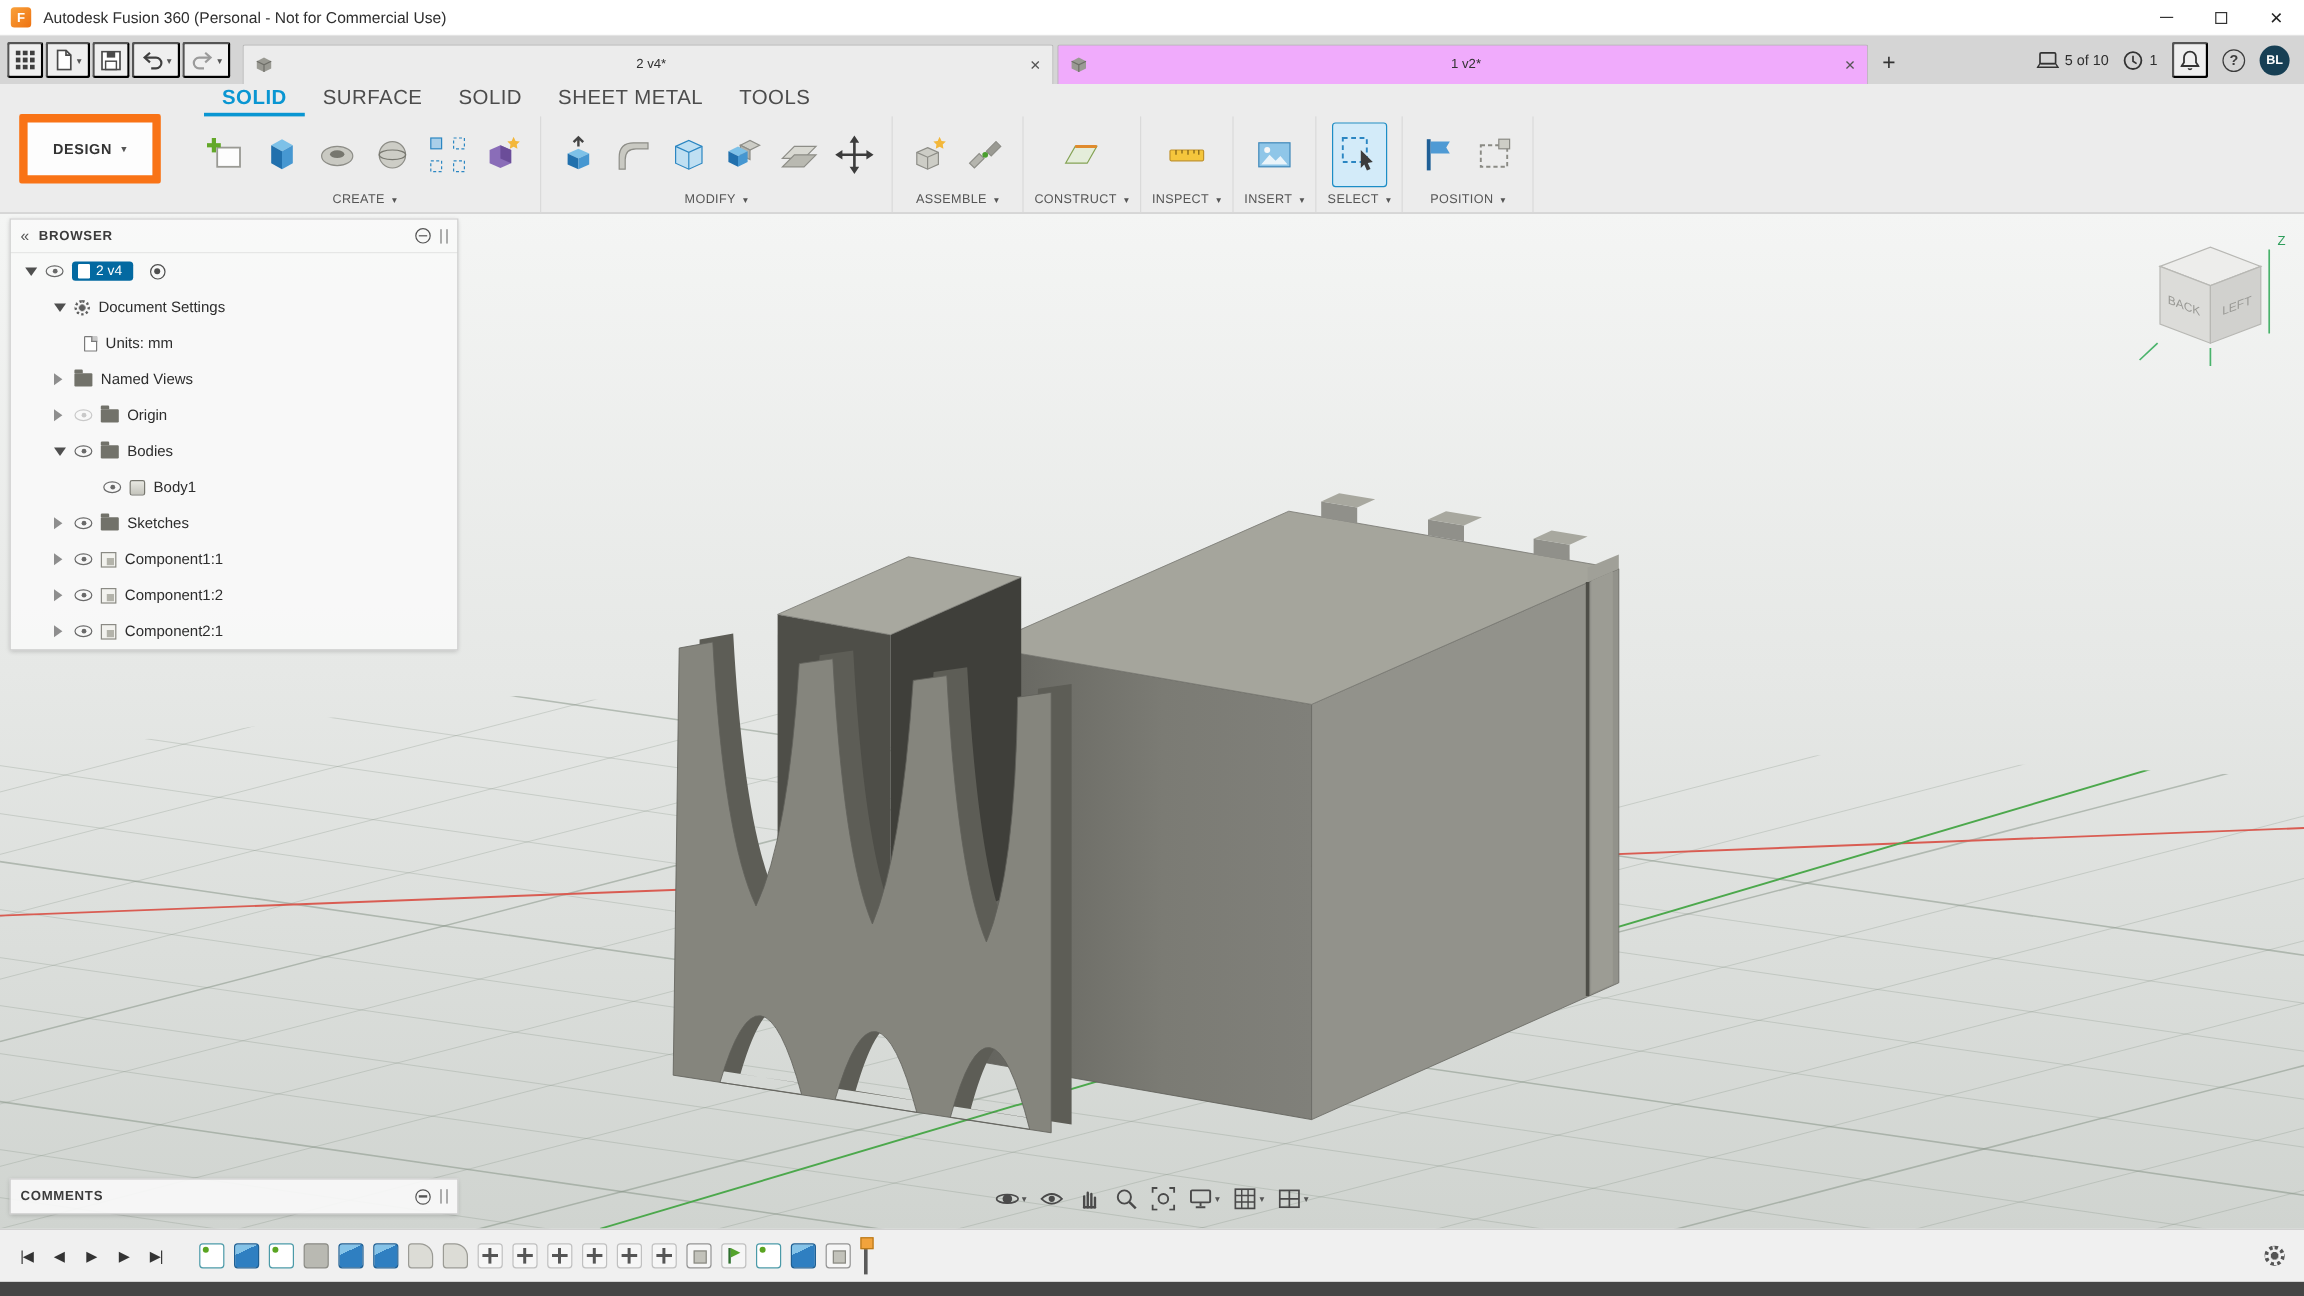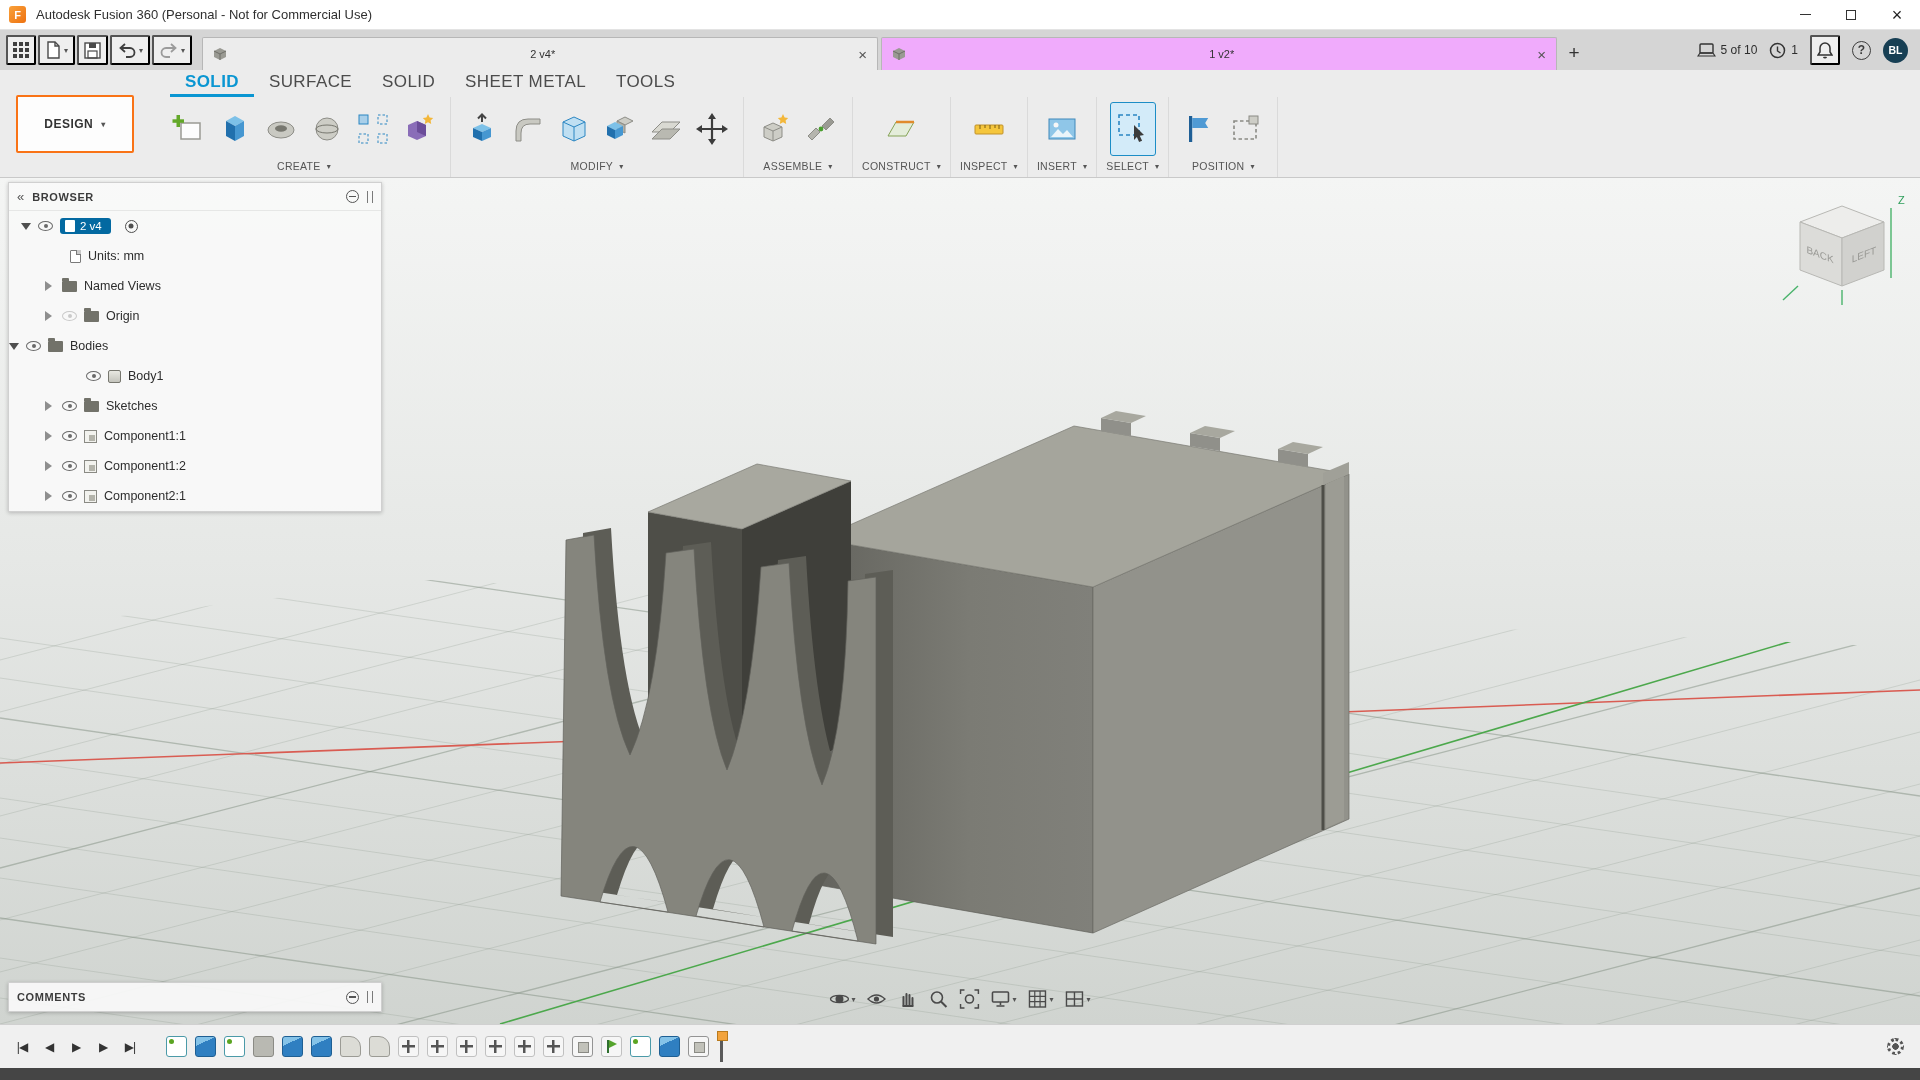--- a/index.html
+++ b/index.html
@@ -26,21 +26,21 @@
   .tab-label{font-size:11px;color:#333;margin:0 auto;display:flex;align-items:center;gap:6px}
   .tab-close{color:#555;font-size:15px;line-height:1}
   .tab-add{width:28px;height:28px;font-size:19px;color:#333;display:flex;align-items:center;justify-content:center;margin-bottom:3px}
   .qat-right{display:flex;align-items:center;gap:12px;padding:0 12px}
   .job-status,.clock-badge{display:flex;align-items:center;gap:5px;font-size:12px;color:#2e2e2e}
   .help-circle{width:19px;height:19px;border:1.6px solid #3c3c3c;border-radius:50%;color:#3c3c3c;font-size:12px;font-weight:bold;display:flex;align-items:center;justify-content:center}
   .avatar{width:25px;height:25px;border-radius:50%;background:#173f54;color:#fff;font-size:10.5px;font-weight:bold;display:flex;align-items:center;justify-content:center}
 
   
   .ribbon{position:absolute;top:70px;left:0;right:0;height:108px;background:#ececec;border-bottom:1px solid #c9c9c9;z-index:48}
-  .workspace-btn{position:absolute;left:16px;top:25px;width:118px;height:58px;background:#fdfdfd;border:2px solid #f97316;border-radius:2px;font-size:12px;letter-spacing:.5px;color:#333;display:flex;align-items:center;justify-content:center;gap:6px;font-weight:bold}
+  .workspace-btn{position:absolute;left:16px;top:25px;width:118px;height:58px;background:#fdfdfd;border:7px solid #f97316;border-radius:2px;font-size:12px;letter-spacing:.5px;color:#333;display:flex;align-items:center;justify-content:center;gap:6px;font-weight:bold}
   .ribbon-tabs{position:absolute;left:170px;top:0;height:27px;display:flex}
   .rtab{padding:0 15px;font-size:17px;letter-spacing:.4px;color:#4c4c4c;display:flex;align-items:center;border-bottom:3px solid transparent}
   .rtab.active{color:#0a96d2;border-bottom-color:#0a96d2;font-weight:bold}
   .ribbon-body{position:absolute;left:158px;top:27px;right:0;bottom:0;display:flex}
   .rgroup{display:flex;flex-direction:column;align-items:center;padding:1px 9px 0;border-right:1px solid #dadada}
   .rtools{display:flex;align-items:center;gap:2px;flex:1}
   .rtool{width:44px;height:52px;display:flex;align-items:center;justify-content:center;border-radius:2px;background:transparent;border:none}
   .rtool.active-tool{background:#d3ebf9;outline:1.5px solid #1c8dc6}
   .rlabel{font-size:10.5px;color:#555;letter-spacing:.3px;display:flex;gap:4px;align-items:center;padding:1px 0 5px}
 
@@ -554,37 +554,42 @@
     <div id="browser-tree">
         <div class="brow" style="padding-left: 12px;">
           <span class="tri expanded"></span>
           <span class="eye"></span>
           <span class="pill">
             <span class="bicon i-document-badge"></span>
             <span class="blabel">2 v4</span>
           </span>
           <span class="radio"></span>
         </div>
+        <div class="brow" style="padding-left: 36px;">
+          <span class="tri expanded"></span>
+          <span class="bicon i-gear"></span>
+          <span class="blabel">Document Settings</span>
+        </div>
         <div class="brow" style="padding-left: 44px; align-items: center;">
           <span class="tri none"></span>
           <span class="bicon i-document"></span>
           <span class="blabel">Units: mm</span>
         </div>
         <div class="brow" style="padding-left: 36px;">
           <span class="tri collapsed"></span>
           <span class="bicon i-folder"></span>
           <span class="blabel">Named Views</span>
         </div>
         <div class="brow" style="padding-left: 36px;">
           <span class="tri collapsed"></span>
           <span class="eye hidden"></span>
           <span class="bicon i-folder"></span>
           <span class="blabel">Origin</span>
         </div>
-        <div class="brow" style=" text-align: right;">
+        <div class="brow" style="padding-left: 36px; text-align: right;">
           <span class="tri expanded"></span>
           <span class="eye"></span>
           <span class="bicon i-folder"></span>
           <span class="blabel">Bodies</span>
         </div>
         <div class="brow" style="padding-left: 60px;">
           <span class="tri none"></span>
           <span class="eye"></span>
           <span class="bicon i-body"></span>
           <span class="blabel">Body1</span>

